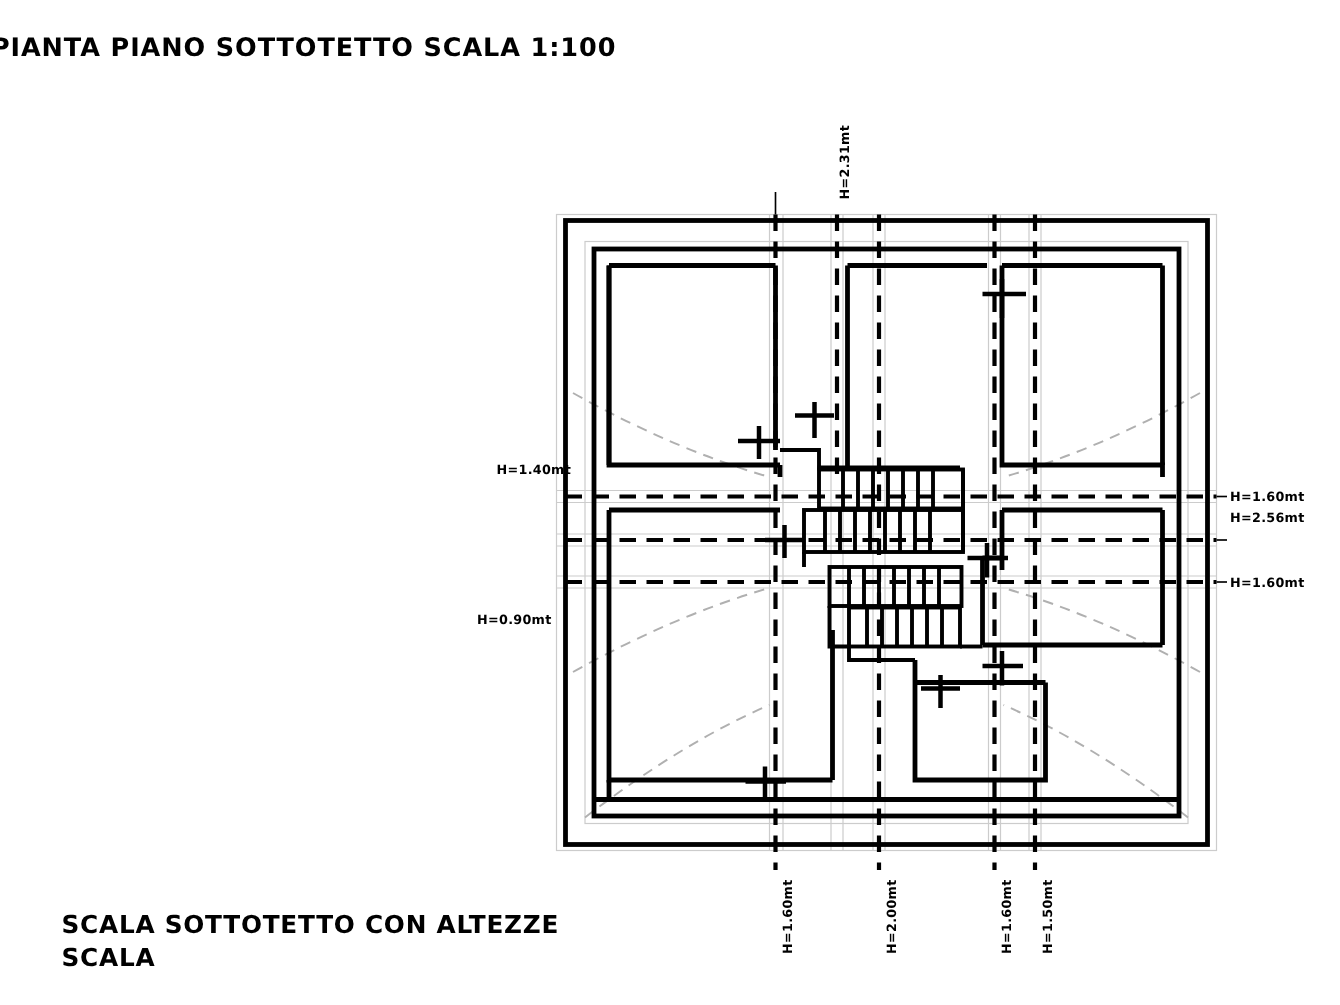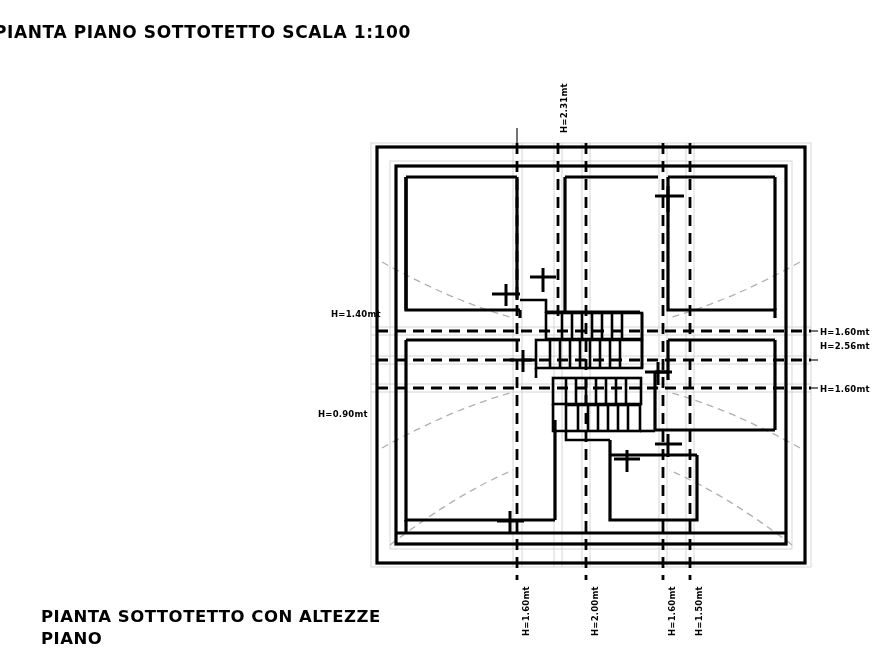--- a/index.html
+++ b/index.html
@@ -259,15 +259,15 @@
 <div class="hlabel" style="left:820px; top:327px;">H=1.60mt</div>
 <div class="hlabel" style="left:820px; top:341px;">H=2.56mt</div>
 <div class="hlabel" style="left:820px; top:384px;">H=1.60mt</div>
 
 <div class="hlabel vert" style="left:521px; top:636px;">H=1.60mt</div>
 <div class="hlabel vert" style="left:590px; top:636px;">H=2.00mt</div>
 <div class="hlabel vert" style="left:667px; top:636px;">H=1.60mt</div>
 <div class="hlabel vert" style="left:694px; top:636px;">H=1.50mt</div>
 
 <div id="caption-block">
-  <div>PIANTA  SOTTOTETTO CON ALTEZZE</div>
-  <div>PIANO</div>
+  <div>SCALA  SOTTOTETTO CON ALTEZZE</div>
+  <div>SCALA</div>
 </div>
 
 </body></html>

